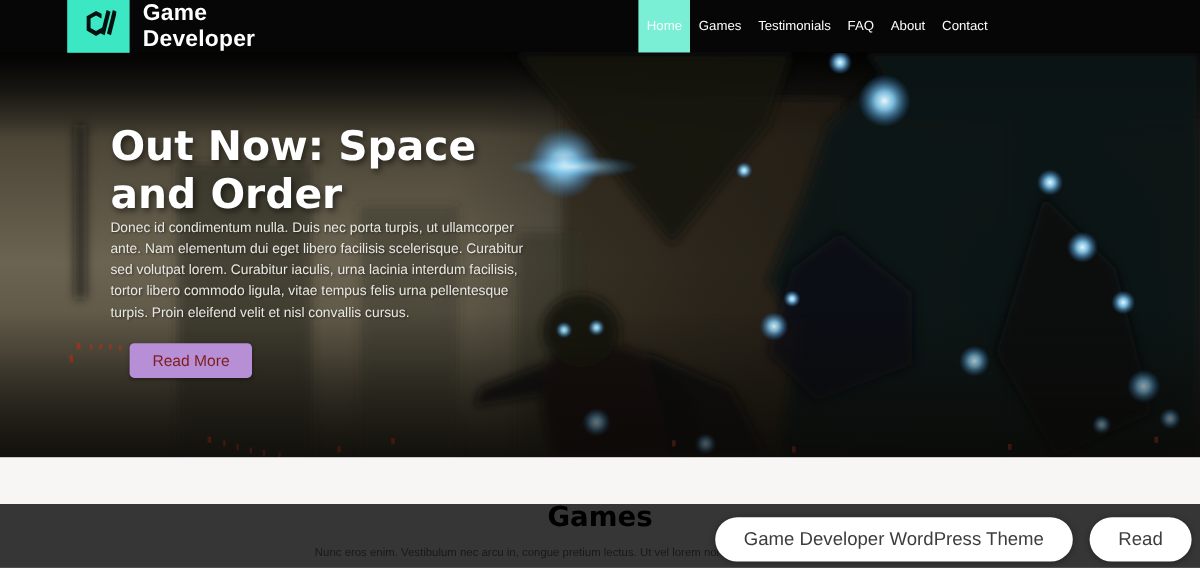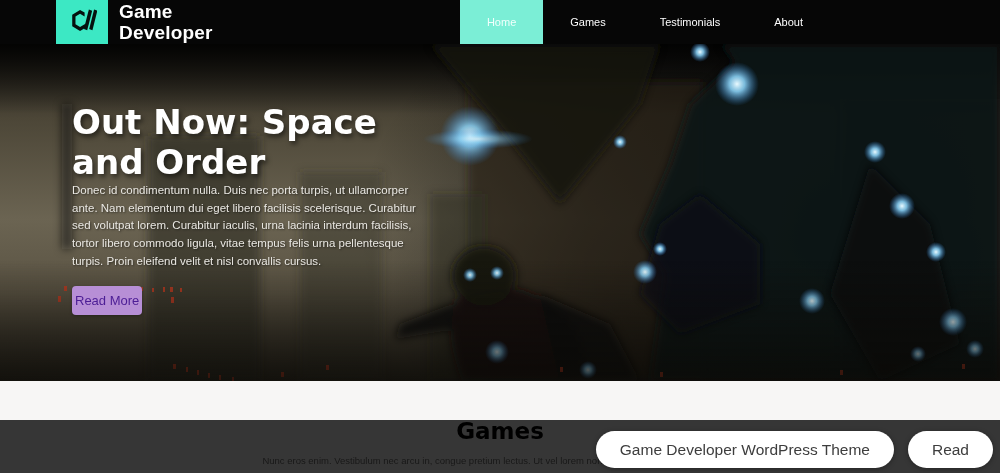--- a/index.html
+++ b/index.html
@@ -15,21 +15,21 @@
     margin-left:56px; width:52px; background:#3ce8c4;
     display:flex; align-items:center; justify-content:center; flex:0 0 auto;
   }
   .logo-box svg { width:30px; height:27px; }
   .logo-text {
     margin-left:11px; align-self:center; color:#fff; font-weight:bold;
     font-size:19px; line-height:1.12; letter-spacing:.2px;
   }
   .nav { margin-left:auto; margin-right:170px; display:flex; align-items:stretch; }
   .nav-item {
-    display:flex; align-items:center; padding:0 27px; color:#fdfdfd;
+    display:flex; align-items:center; padding:0 7px; color:#fdfdfd;
     font-size:11px; cursor:pointer; white-space:nowrap;
   }
   .nav-item.active { background:#7beed6; color:#f2fffc; }
 
   
   .hero {
     position:absolute; top:44px; left:0; width:1000px; height:337px;
     background:
       radial-gradient(ellipse 500px 320px at 86% 55%, rgba(8,10,12,.92) 0%, rgba(8,10,12,.55) 55%, rgba(8,10,12,0) 100%),
       linear-gradient(180deg, #191712 0%, #4c4637 22%, #6b6452 52%, #5a5343 74%, #2e2a21 100%);
@@ -38,35 +38,36 @@
   .hero::before { 
     content:""; position:absolute; left:0; top:0; width:100%; height:70px;
     background:linear-gradient(180deg, rgba(0,0,0,.85), rgba(0,0,0,0));
   }
   .hero::after { 
     content:""; position:absolute; left:0; bottom:0; width:100%; height:120px;
     background:linear-gradient(0deg, rgba(10,9,6,.75), rgba(10,9,6,0));
   }
   .scene { position:absolute; inset:0; width:1000px; height:337px; }
 
-  .hero-content { position:absolute; left:72px; top:58px; width:420px; z-index:3; }
+  .hero-content { position:absolute; left:92px; top:58px; width:420px; z-index:3; }
   .hero-title {
     font-family:"DejaVu Sans", sans-serif; font-weight:bold; color:#ffffff;
     font-size:34px; line-height:1.18; text-shadow:2px 3px 5px rgba(0,0,0,.55);
     width:380px;
   }
   .hero-desc {
     width:358px; font-size:11.5px; line-height:1.53;
     color:#e9e7e2; text-shadow:1px 1px 2px rgba(0,0,0,.5);
   }
   .cta-btn {
-    margin-top:16px; display:inline-block; background:#b78fd6; color:#4c1d95;
-    font-size:13px; padding:7px 3px; border:none; border-radius:4px;
+    margin-top:16px; display:inline-block; background:#b78fd6; color:#7f1d1d;
+    font-size:13px; padding:7px 19px; border:none; border-radius:4px;
     cursor:pointer; font-family:"Liberation Sans", sans-serif;
     box-shadow:0 1px 3px rgba(0,0,0,.3);
+    margin-left:16px;
   }
 
   
   .games-section {
     position:absolute; top:381px; left:0; width:1000px; height:92px;
     background:#f7f6f5; text-align:center; padding-top:39px;
   }
   .games-title {
     font-family:"DejaVu Sans", sans-serif; font-weight:bold;
     font-size:23px; color:#000; line-height:1;
@@ -110,21 +111,23 @@
     </span>
   </div>
   <div class="logo-text">
     <div>Game</div>
     <div>Developer</div>
   </div>
   <div class="nav">
     <div class="nav-item active">Home</div>
     <div class="nav-item">Games</div>
     <div class="nav-item">Testimonials</div>
+    <div class="nav-item">FAQ</div>
     <div class="nav-item">About</div>
+    <div class="nav-item">Contact</div>
   </div>
 </div>
 
 <div class="hero">
   <svg class="scene" viewBox="0 0 1000 337" preserveAspectRatio="none" aria-hidden="true">
     <defs>
       <radialGradient id="glow" cx="50%" cy="50%" r="50%">
         <stop offset="0%" stop-color="#eafaff" stop-opacity="1"></stop>
         <stop offset="35%" stop-color="#8fd9ff" stop-opacity=".85"></stop>
         <stop offset="100%" stop-color="#2f7fd0" stop-opacity="0"></stop>

